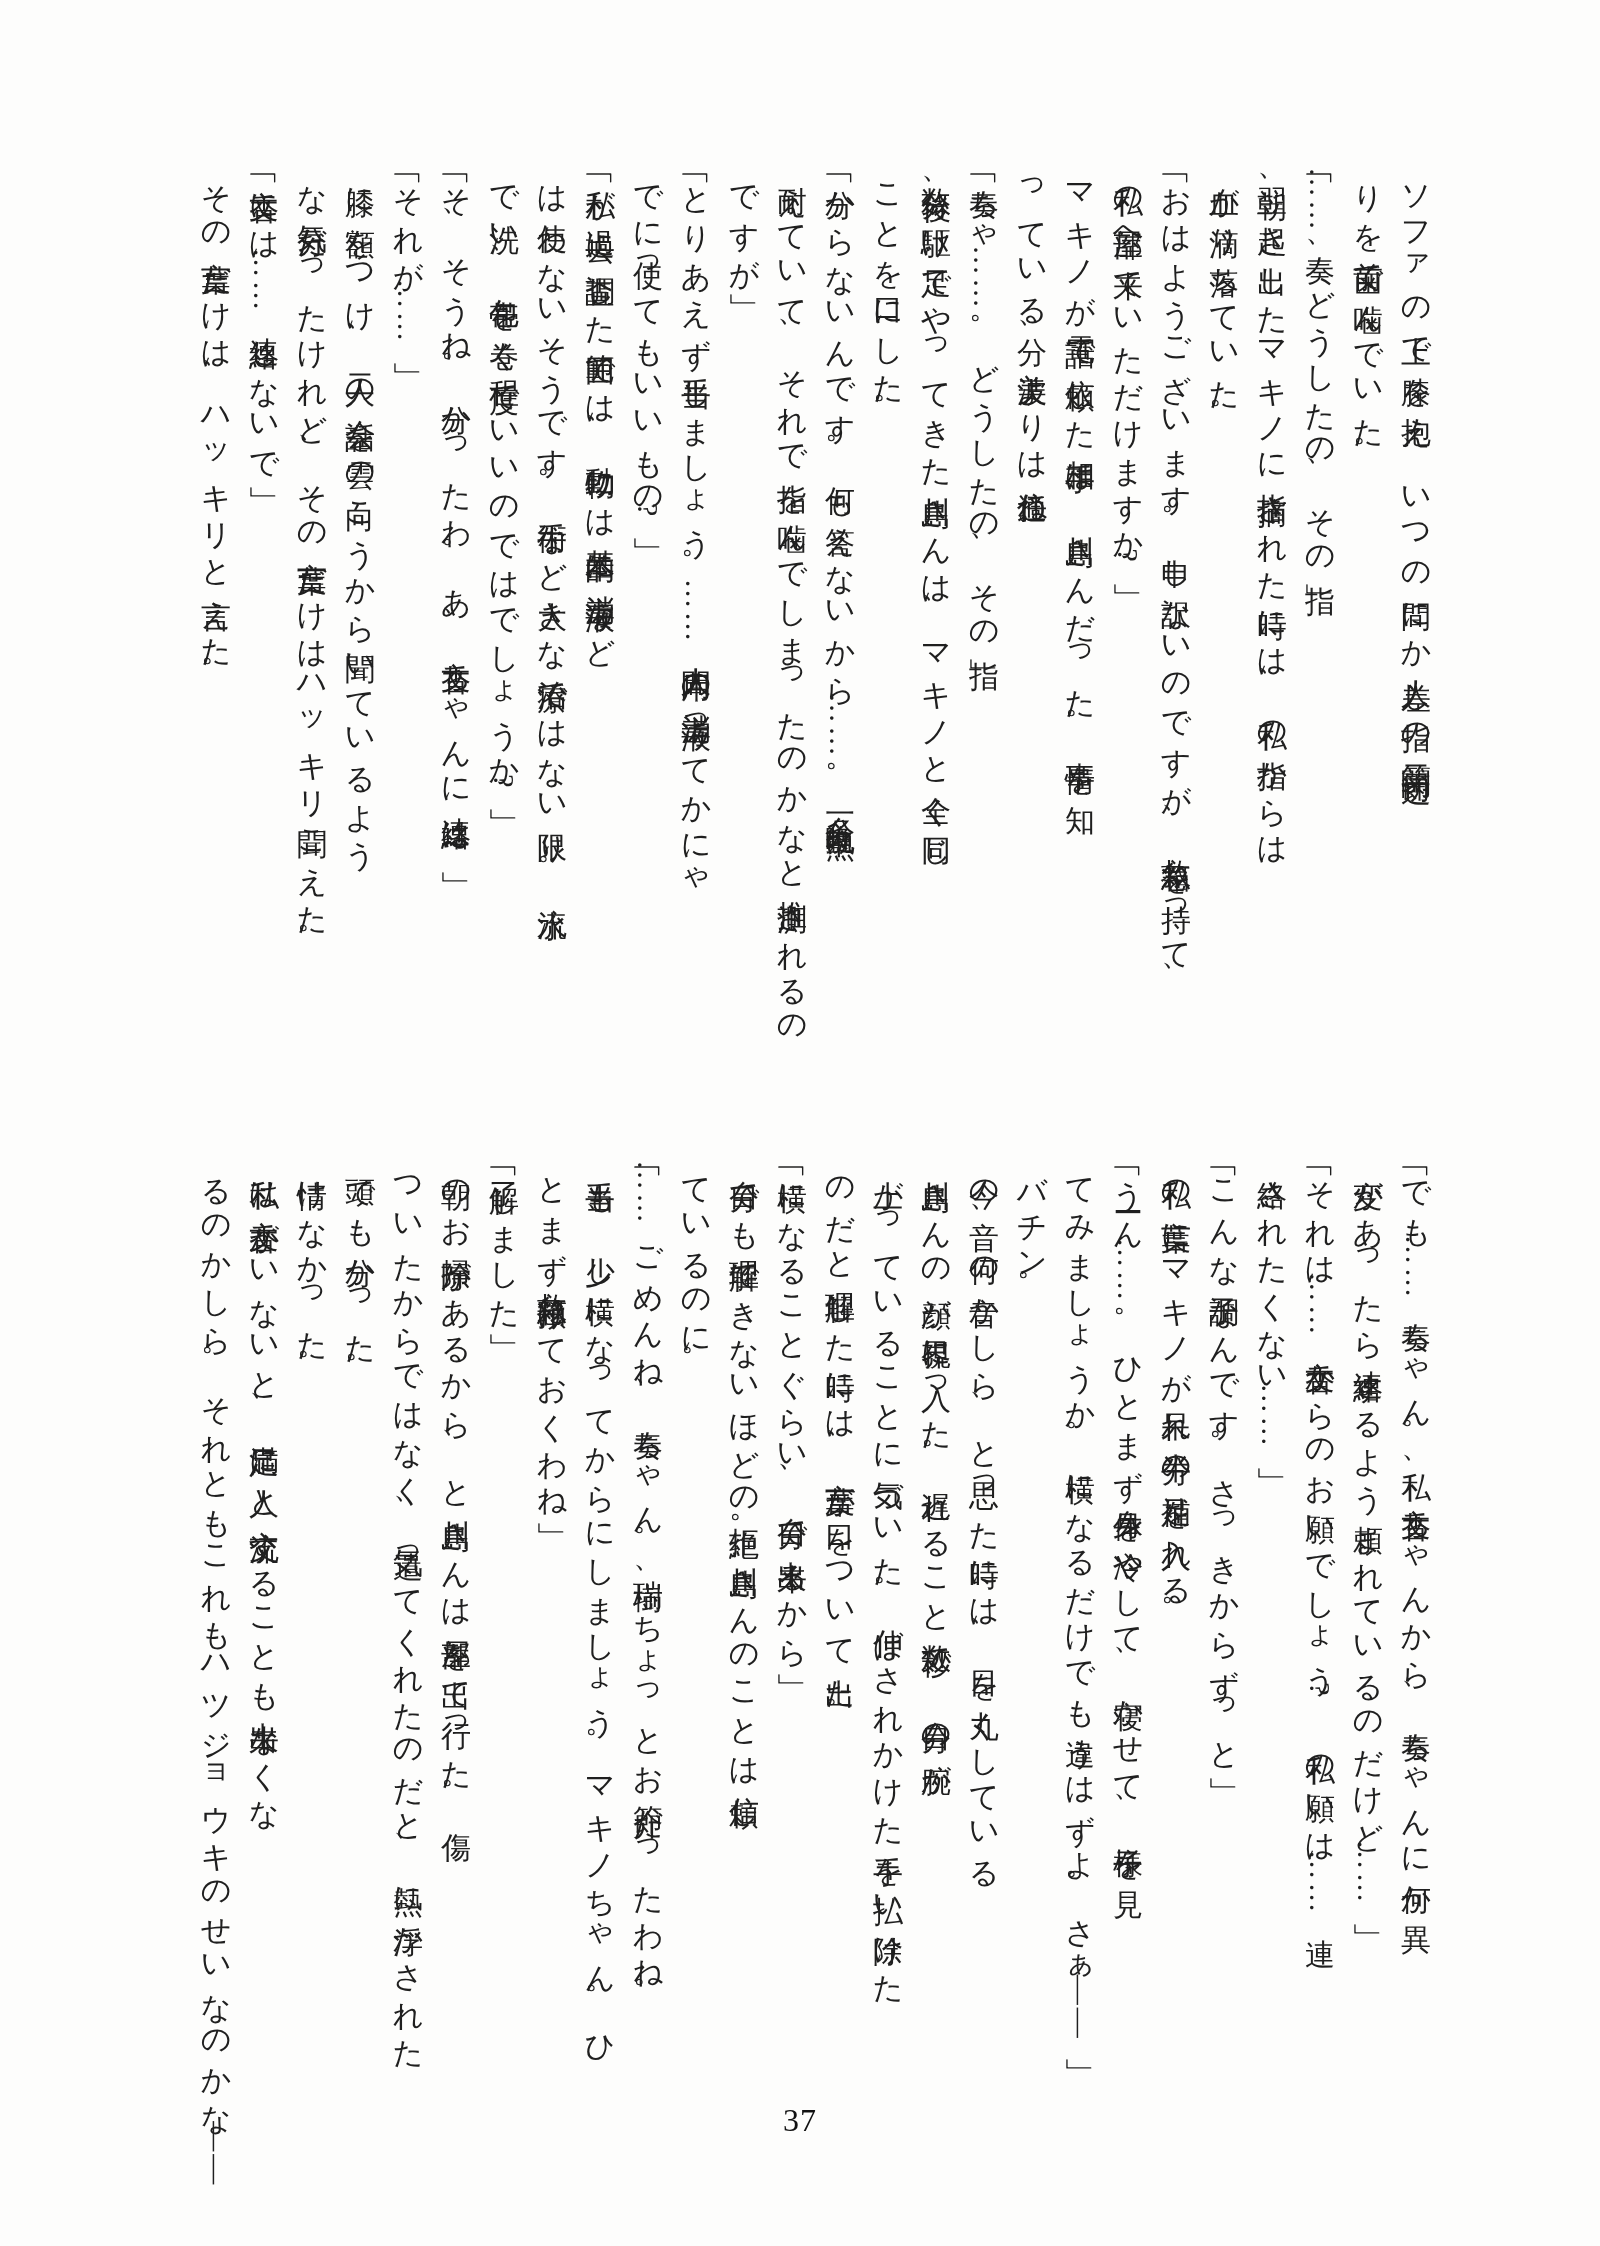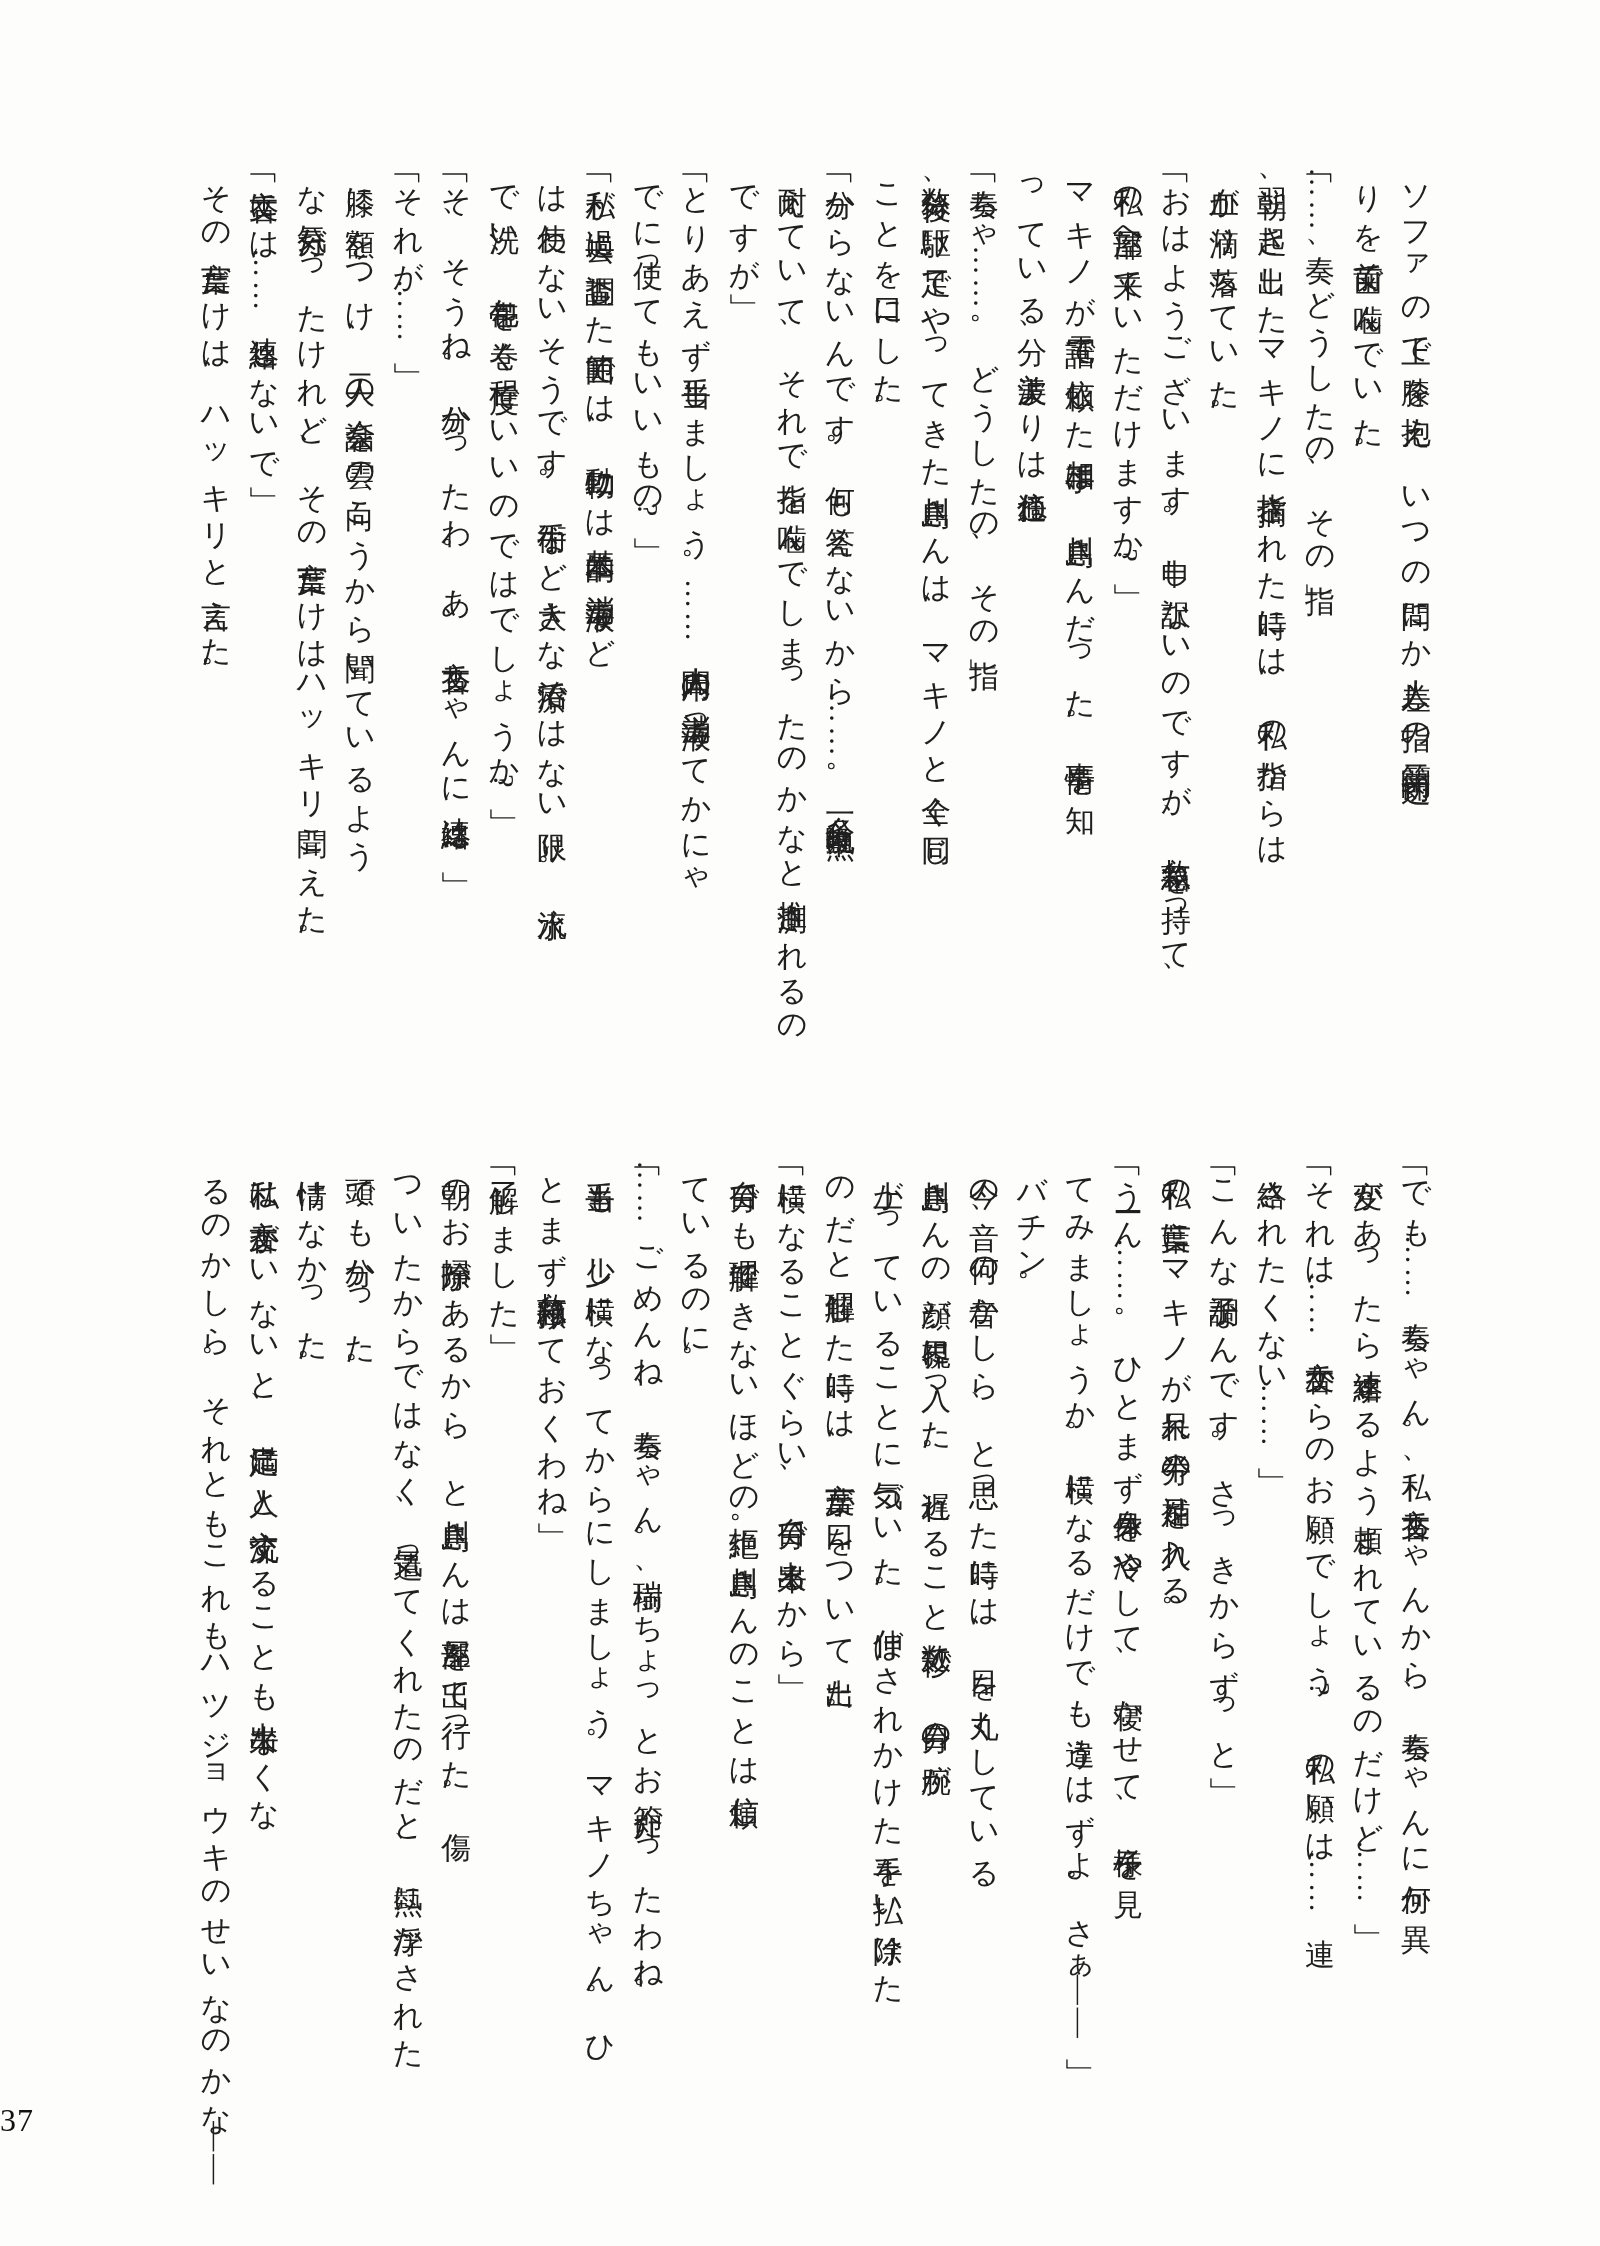--- a/index.html
+++ b/index.html
@@ -35,20 +35,21 @@
     height: 930px;
   }
   .vline {
     margin: 0;
   }
   .page-number {
     position: absolute;
     left: 0;
     right: 0;
     top: 2102px;
+    text-align: center;
     font-size: 32px;
     color: #111111;
     letter-spacing: 1px;
   }
 </style>
 </head>
 <body>
 
 <div class="page">
   <div class="vtext block-top"><div class="vline">ソファの上で膝を抱え、いつの間にか人差し指の第二関節辺</div><div class="vline">りを前歯で噛んでいた。</div><div class="vline">「……奏、どうしたの、その指」</div><div class="vline">翌朝、起き出したマキノに指摘された時には、私の指からは</div><div class="vline">血が滴り落ちていた。</div><div class="vline">「おはようございます。申し訳ないのですが、救急箱を持って、</div><div class="vline">私の部屋へ来ていただけますか?」</div><div class="vline">マキノが電話で依頼した相手は、川島さんだった。事情を知</div><div class="vline">っている分、美波よりは適任ね。</div><div class="vline">「奏ちゃ……。どうしたの、その指」</div><div class="vline">数分後、駆け足でやってきた川島さんは、マキノと全く同じ</div><div class="vline">ことを口にした。</div><div class="vline">「分からないんです。何も答えないから……。多分一晩中熱に</div><div class="vline">耐えていて、それで指を噛んでしまったのかなと推測されるの</div><div class="vline">ですが」</div><div class="vline">「とりあえず手当しましょう。……人間用の消毒液ってかにゃ</div><div class="vline">でに使ってもいいもの?」</div><div class="vline">「私が過去に調査した範囲では、動物には基本的に消毒液など</div><div class="vline">は使わないそうです。手術など大きな治療ではない限り。流水</div><div class="vline">で洗い、包帯を巻く程度でいいのではでしょうか?」</div><div class="vline">「そ、そうね。分かったわ。あ、文香ちゃんに連絡は?」</div><div class="vline">「それが……」</div><div class="vline">膝に額をつけ、二人の会話を雲の向こうから聞いているよう</div><div class="vline">な気分だったけれど、その言葉だけはハッキリ聞こえた。</div><div class="vline">「文香には……連絡しないで」</div><div class="vline">その言葉だけは、ハッキリと言えた。</div></div>

